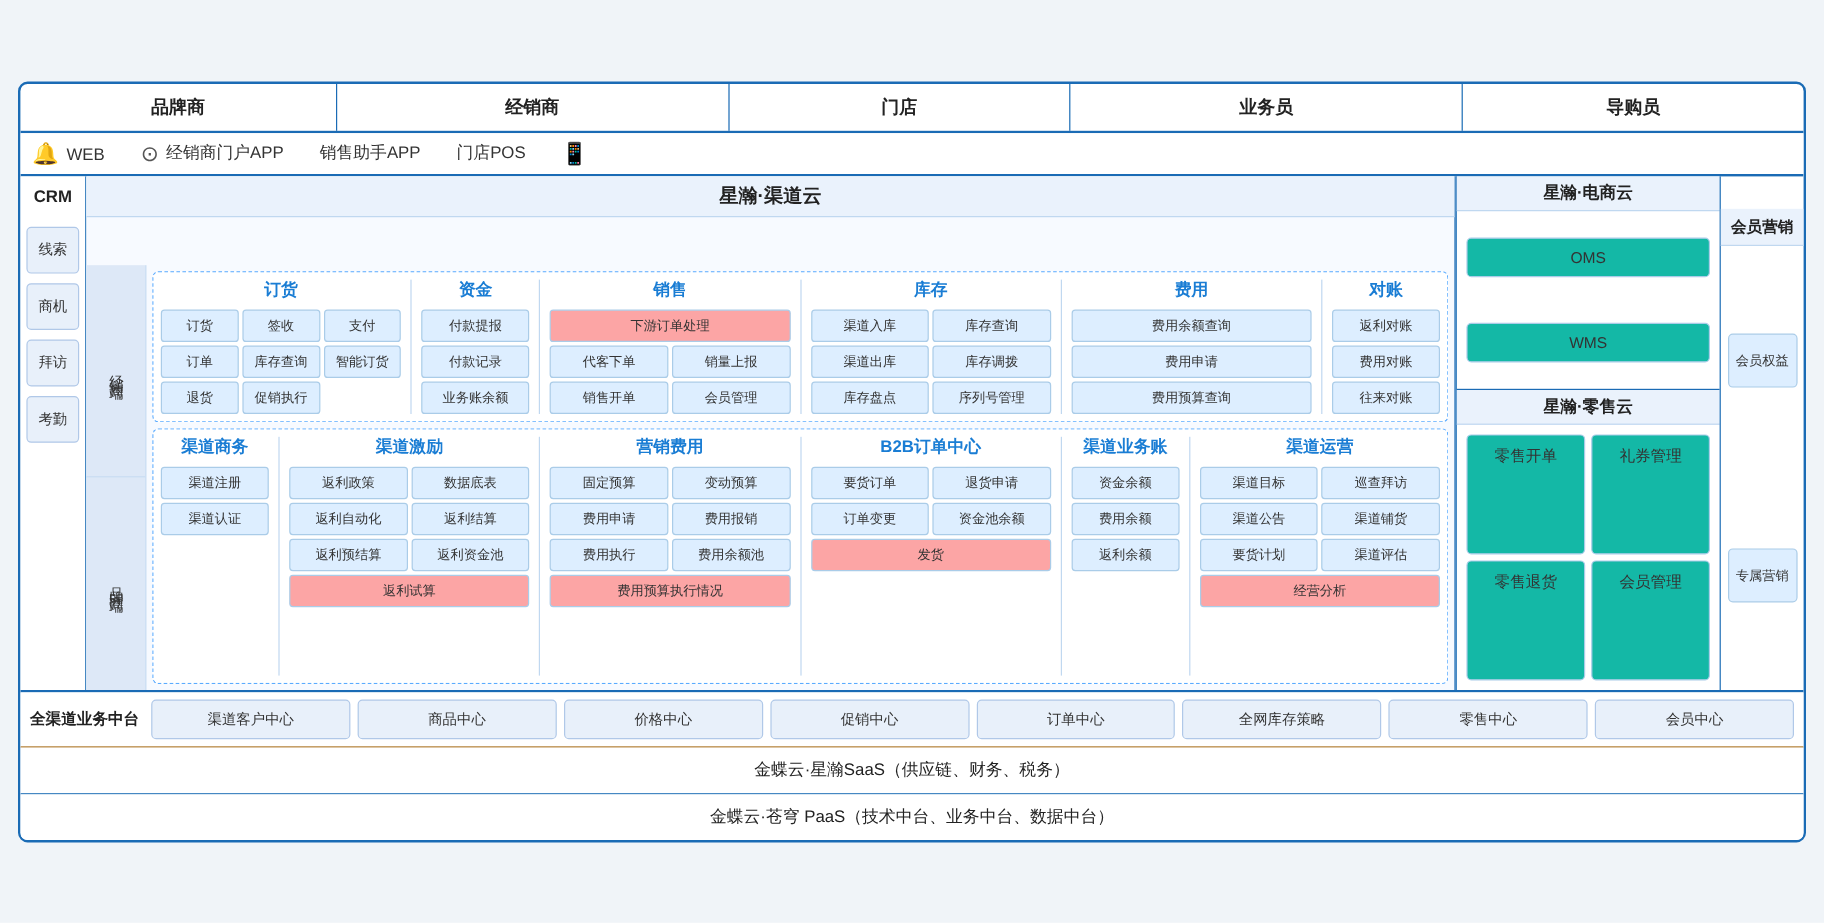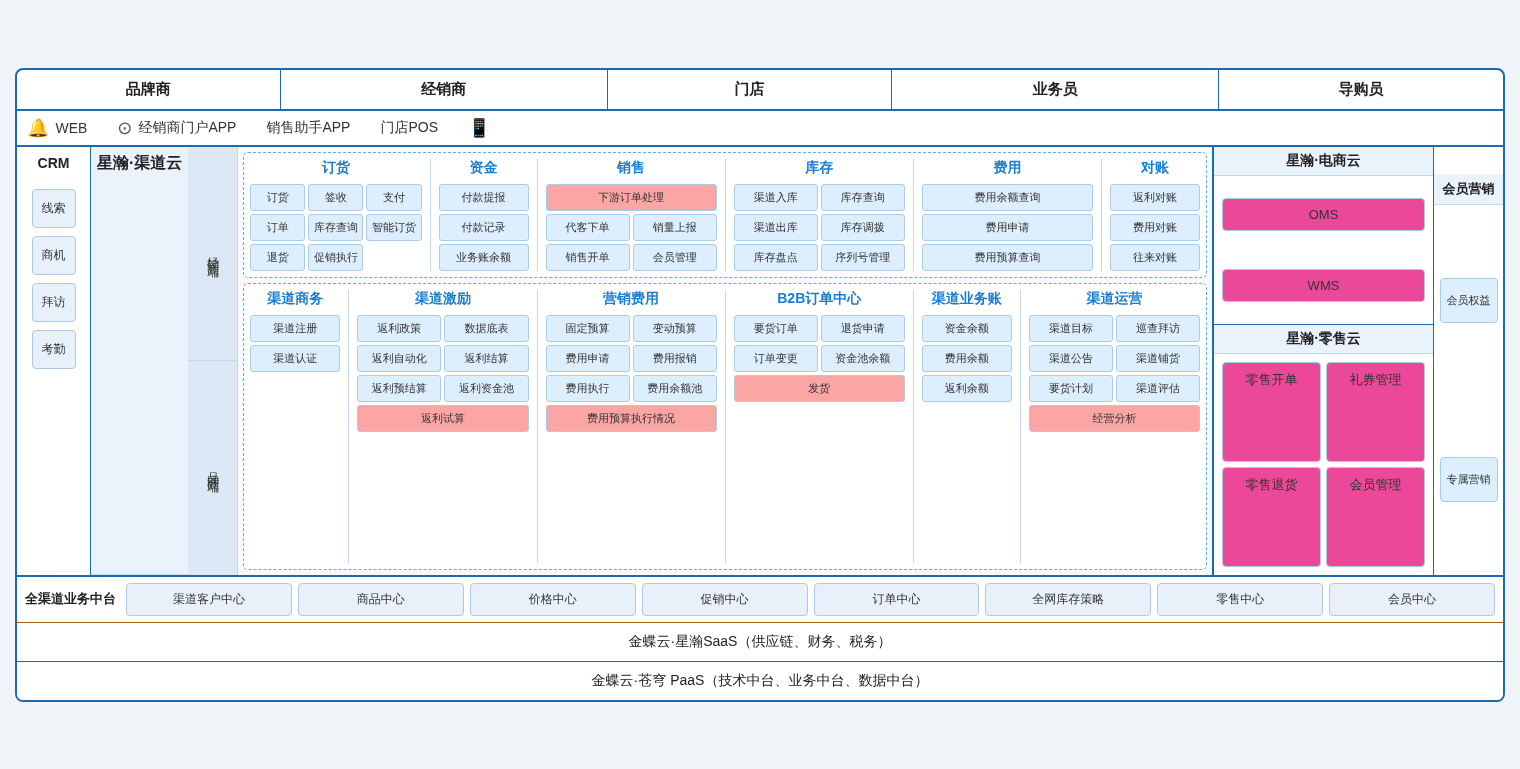--- a/index.html
+++ b/index.html
@@ -63,21 +63,21 @@
     }
 
     
     .row-main {
       display: flex;
       border-bottom: 2px solid #1a6bb5;
       min-height: 430px;
     }
     
     .crm-col {
-      width: 74px;
+      width: 55px;
       border-right: 1px solid #1a6bb5;
       display: flex;
       flex-direction: column;
       align-items: center;
       justify-content: flex-start;
       padding: 8px 3px;
       gap: 8px;
       background: white;
     }
     .crm-label {
@@ -96,22 +96,23 @@
       color: #333;
       text-align: center;
       width: 44px;
       writing-mode: horizontal-tb;
     }
     
     .channel-cloud {
       flex: 1;
       border-right: 1px solid #1a6bb5;
       display: flex;
-      flex-direction: row;
+      flex-direction: column;
       background: #f7faff;
+      gap: 40px;
     }
     .channel-cloud-title {
       text-align: center;
       font-size: 16px;
       font-weight: bold;
       color: #222;
       padding: 6px;
       border-bottom: 1px solid #c0d8f0;
       background: #eaf2fc;
     }
@@ -245,21 +246,21 @@
     .panel-content {
       flex: 1;
       display: flex;
       flex-direction: column;
       align-items: center;
       justify-content: space-around;
       padding: 8px;
       gap: 8px;
     }
     .panel-box {
-      background: #ec4899;
+      background: #14b8a6;
       border: 1px solid #aacce8;
       border-radius: 4px;
       font-size: 13px;
       color: #333;
       text-align: center;
       padding: 8px 20px;
       width: 100%;
     }
     .retail-panel {
       flex: 1.4;

